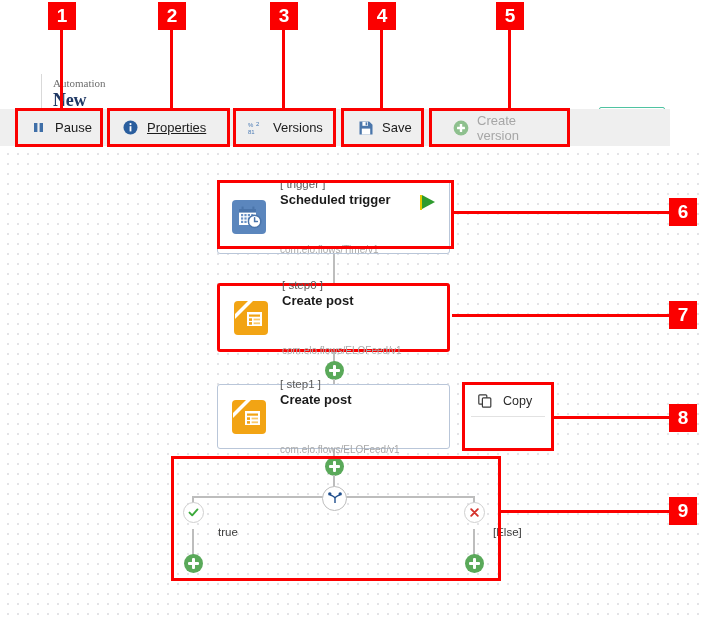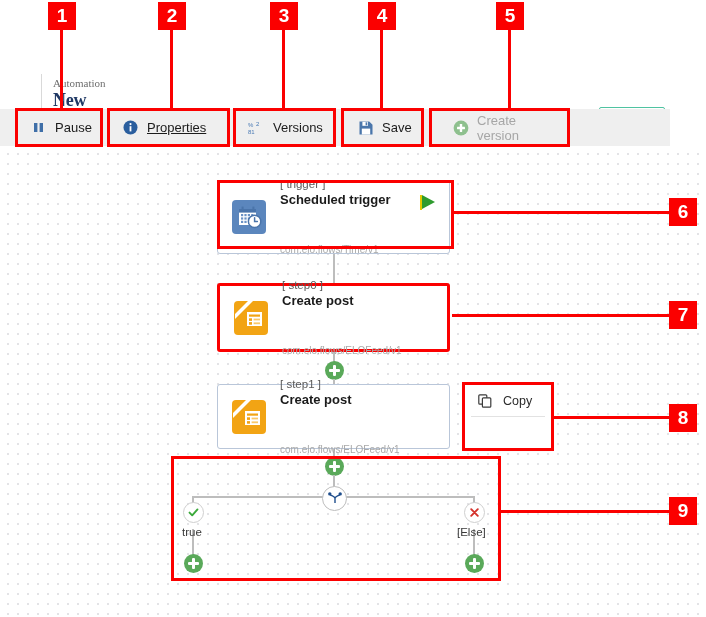--- a/index.html
+++ b/index.html
@@ -59,21 +59,21 @@
   .vline{position:absolute;background:#bdbdbd;width:2px;}
   .hline{position:absolute;background:#bdbdbd;height:2px;}
   .plus{position:absolute;width:19px;height:19px;border-radius:50%;background:#5aa95a;
     display:flex;align-items:center;justify-content:center;cursor:pointer;}
   .plus:before{content:"";position:absolute;width:11px;height:2.6px;background:#fff;border-radius:1px;}
   .plus:after{content:"";position:absolute;width:2.6px;height:11px;background:#fff;border-radius:1px;}
   .junction{position:absolute;width:23px;height:23px;border-radius:50%;background:#fff;border:1px solid #bdbdbd;
     display:flex;align-items:center;justify-content:center;cursor:pointer;}
   .endpt{position:absolute;width:19px;height:19px;border-radius:50%;background:#fff;border:1px solid #cfcfcf;
     display:flex;align-items:center;justify-content:center;}
-  .branch-label{position:absolute;font-size:11.5px;color:#3a3a3a;}
+  .branch-label{position:absolute;font-size:11.5px;color:#3a3a3a;margin-left:36px;}
 
   
   .ctxmenu{position:absolute;background:#fff;border:1px solid #d0d0d0;box-sizing:border-box;
     box-shadow:0 1px 3px rgba(0,0,0,.12);}
   .ctx-item{height:31px;display:flex;align-items:center;gap:10px;padding:0 12px;font-size:12.5px;
     color:#2b2b2b;cursor:pointer;box-sizing:border-box;}
   .ctx-sep{height:1px;background:#e2e2e2;margin:0 6px;}
   .ctx-ico{width:16px;height:16px;display:flex;align-items:center;justify-content:center;flex:0 0 16px;}
 
   

